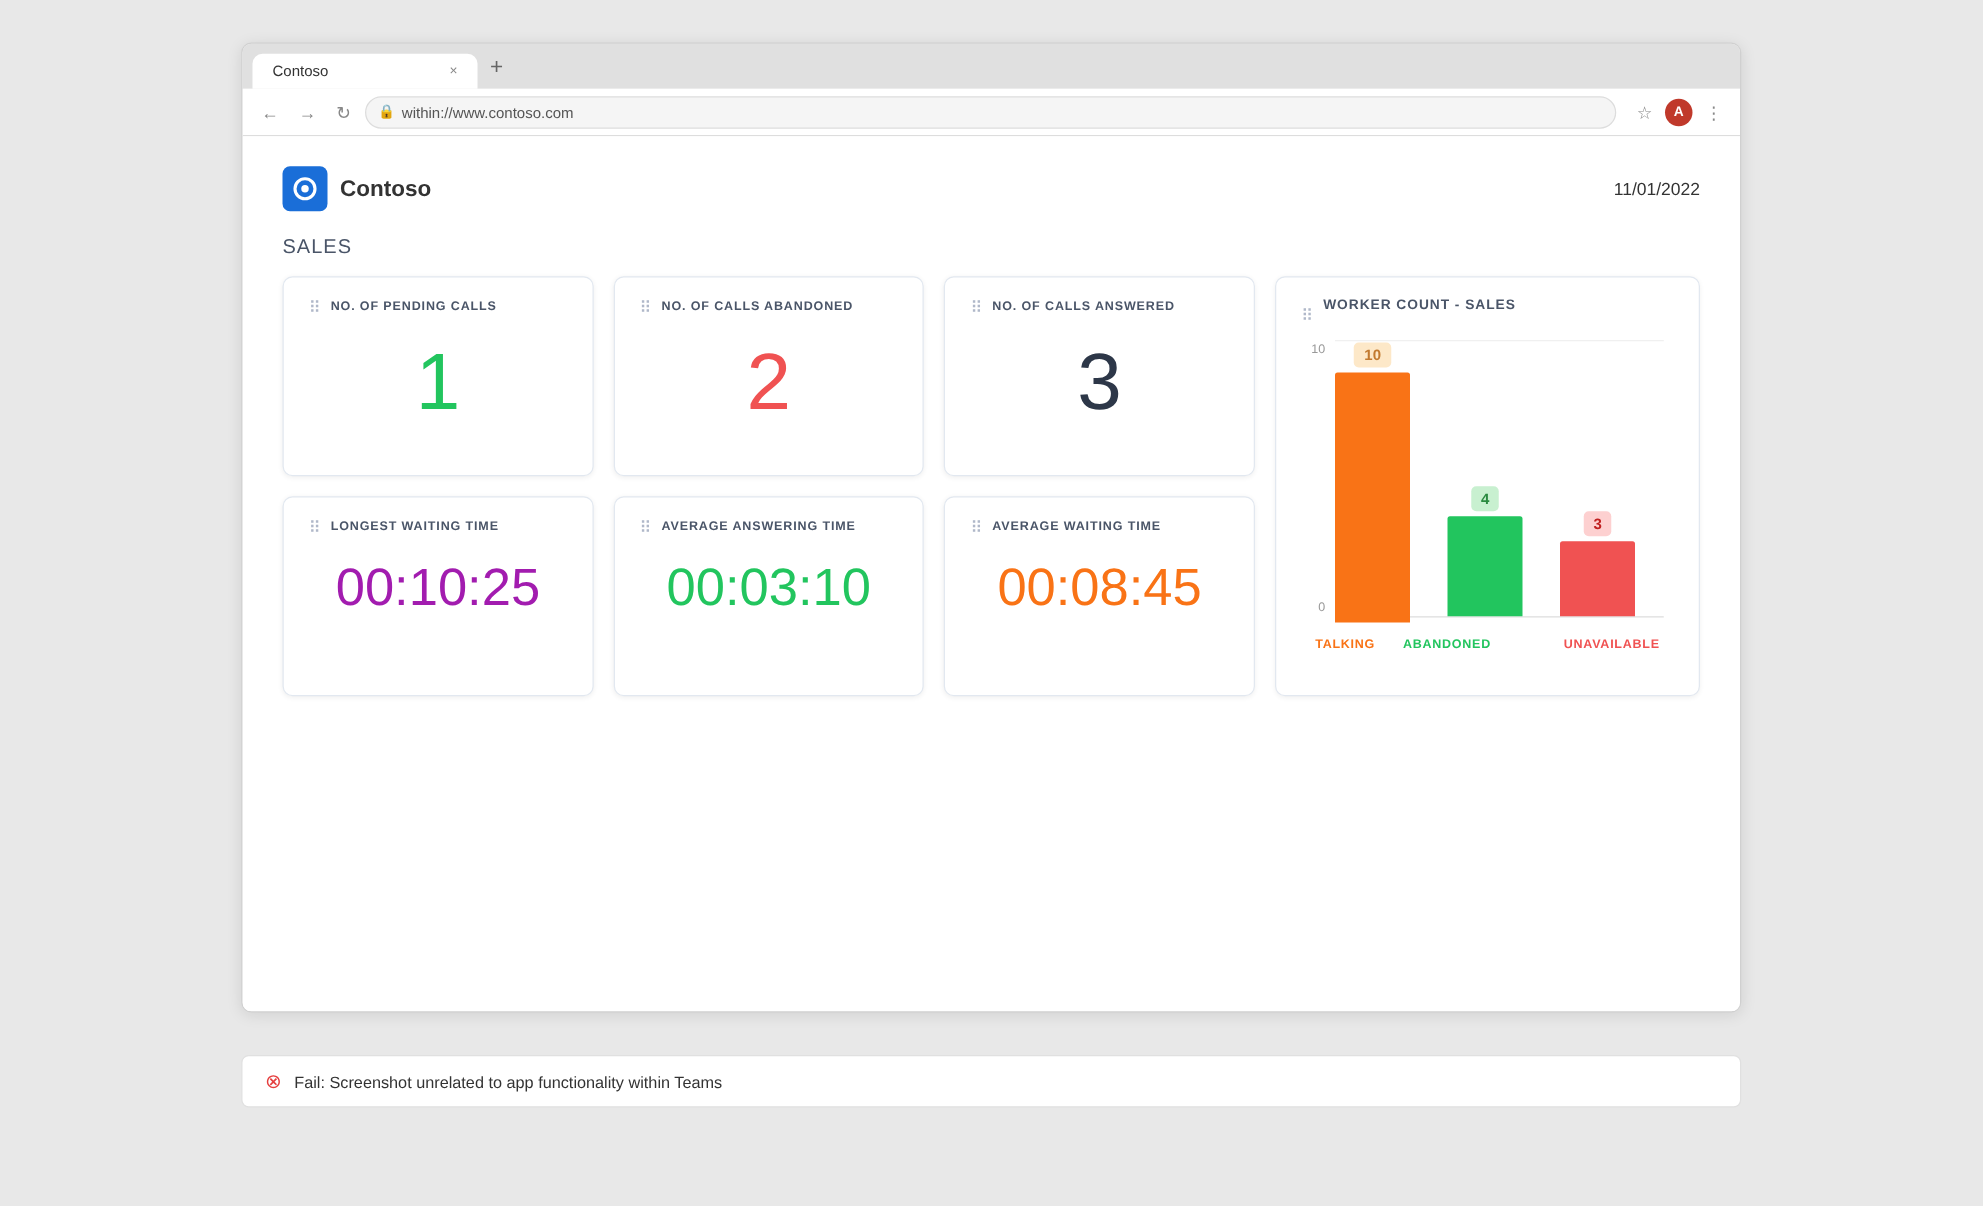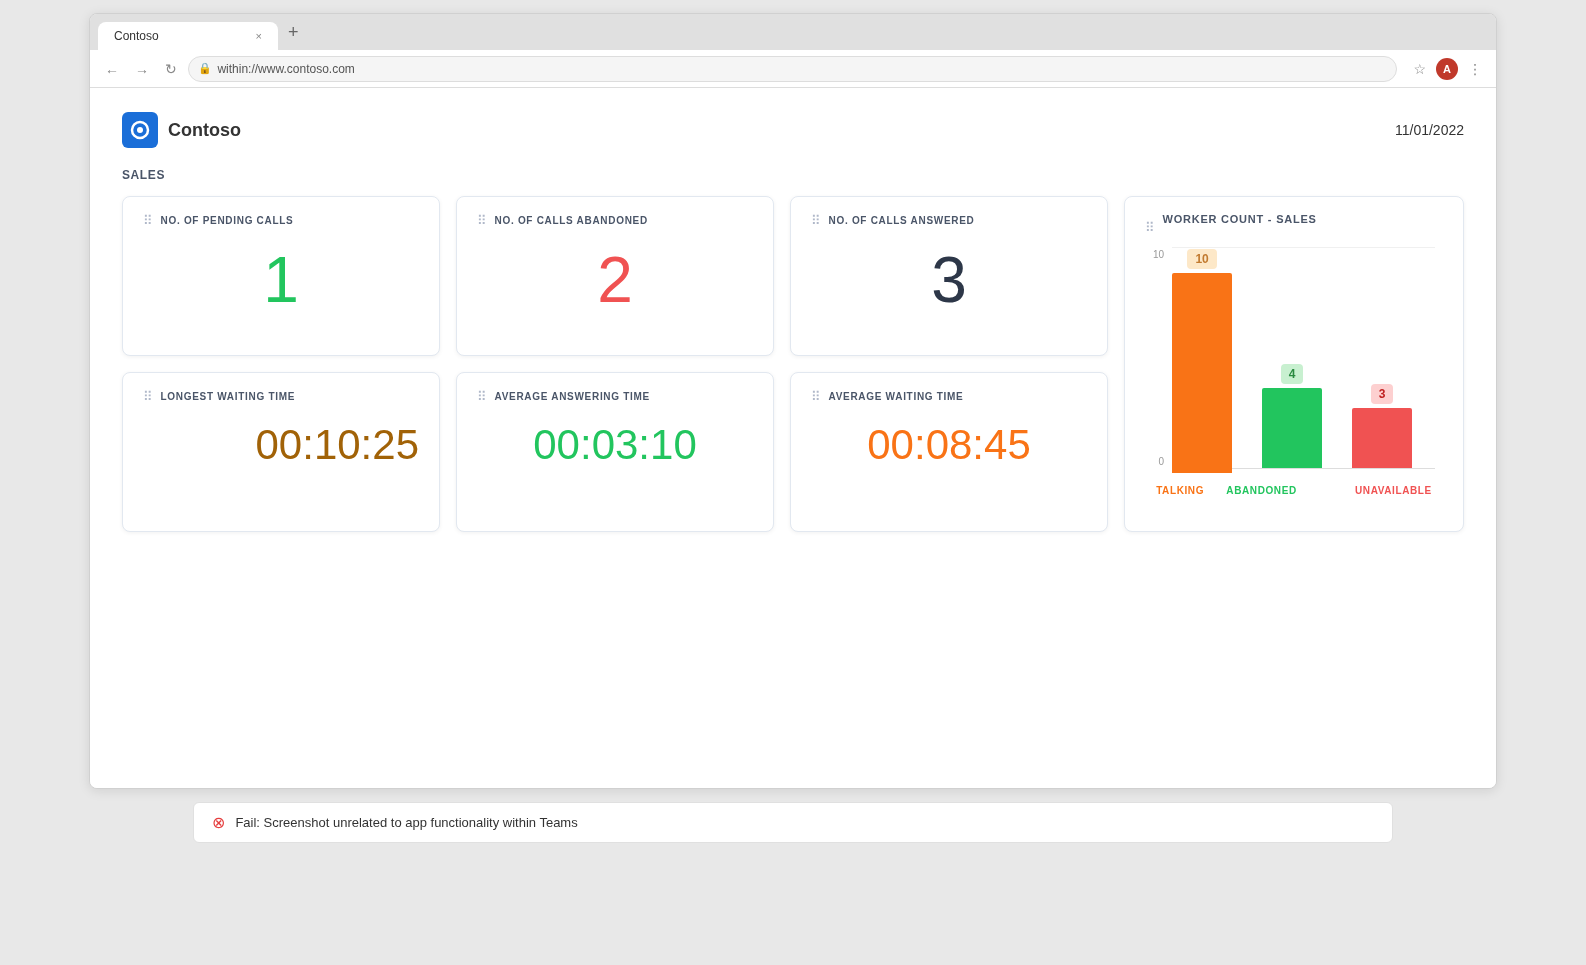--- a/index.html
+++ b/index.html
@@ -8,22 +8,22 @@
       font-family: 'Segoe UI', Arial, sans-serif;
       min-height: 965px;
       display: flex;
       flex-direction: column;
       align-items: center;
       justify-content: flex-start;
     }
 
     
     .browser-window {
-      width: 1408px;
-      margin: 13px auto;
+      width: 1200px;
+      margin: 34px auto;
       border: 1.5px solid #d0d0d0;
       border-radius: 8px;
       background: #f5f5f5;
       box-shadow: 0 2px 12px rgba(0,0,0,0.10);
       overflow: hidden;
     }
 
     .browser-tabs {
       background: #e0e0e0;
       height: 36px;
@@ -172,22 +172,22 @@
       color: #333;
     }
 
     .app-date {
       font-size: 14px;
       color: #333;
       font-weight: 400;
     }
 
     .section-label {
-      font-size: 12px;
-      font-weight: 700;
+      font-size: 16px;
+      font-weight: 400;
       color: #4a5568;
       letter-spacing: 0.05em;
       margin-bottom: 14px;
     }
 
     
     .dashboard-grid {
       display: grid;
       grid-template-columns: 1fr 1fr 1fr auto;
       grid-template-rows: auto auto;
@@ -247,21 +247,21 @@
     .metric-value.dark { color: #2d3748; }
 
     .time-value {
       font-size: 42px;
       font-weight: 400;
       text-align: center;
       line-height: 1;
       margin-top: 14px;
     }
 
-    .time-value.red { color: #a16207; text-align: right; }
+    .time-value.red { color: #a21caf; }
     .time-value.green { color: #22c55e; text-align: center; }
     .time-value.orange { color: #f97316; }
 
     
     .chart-title {
       font-size: 11px;
       font-weight: 700;
       color: #4a5568;
       letter-spacing: 0.07em;
       text-align: right;

